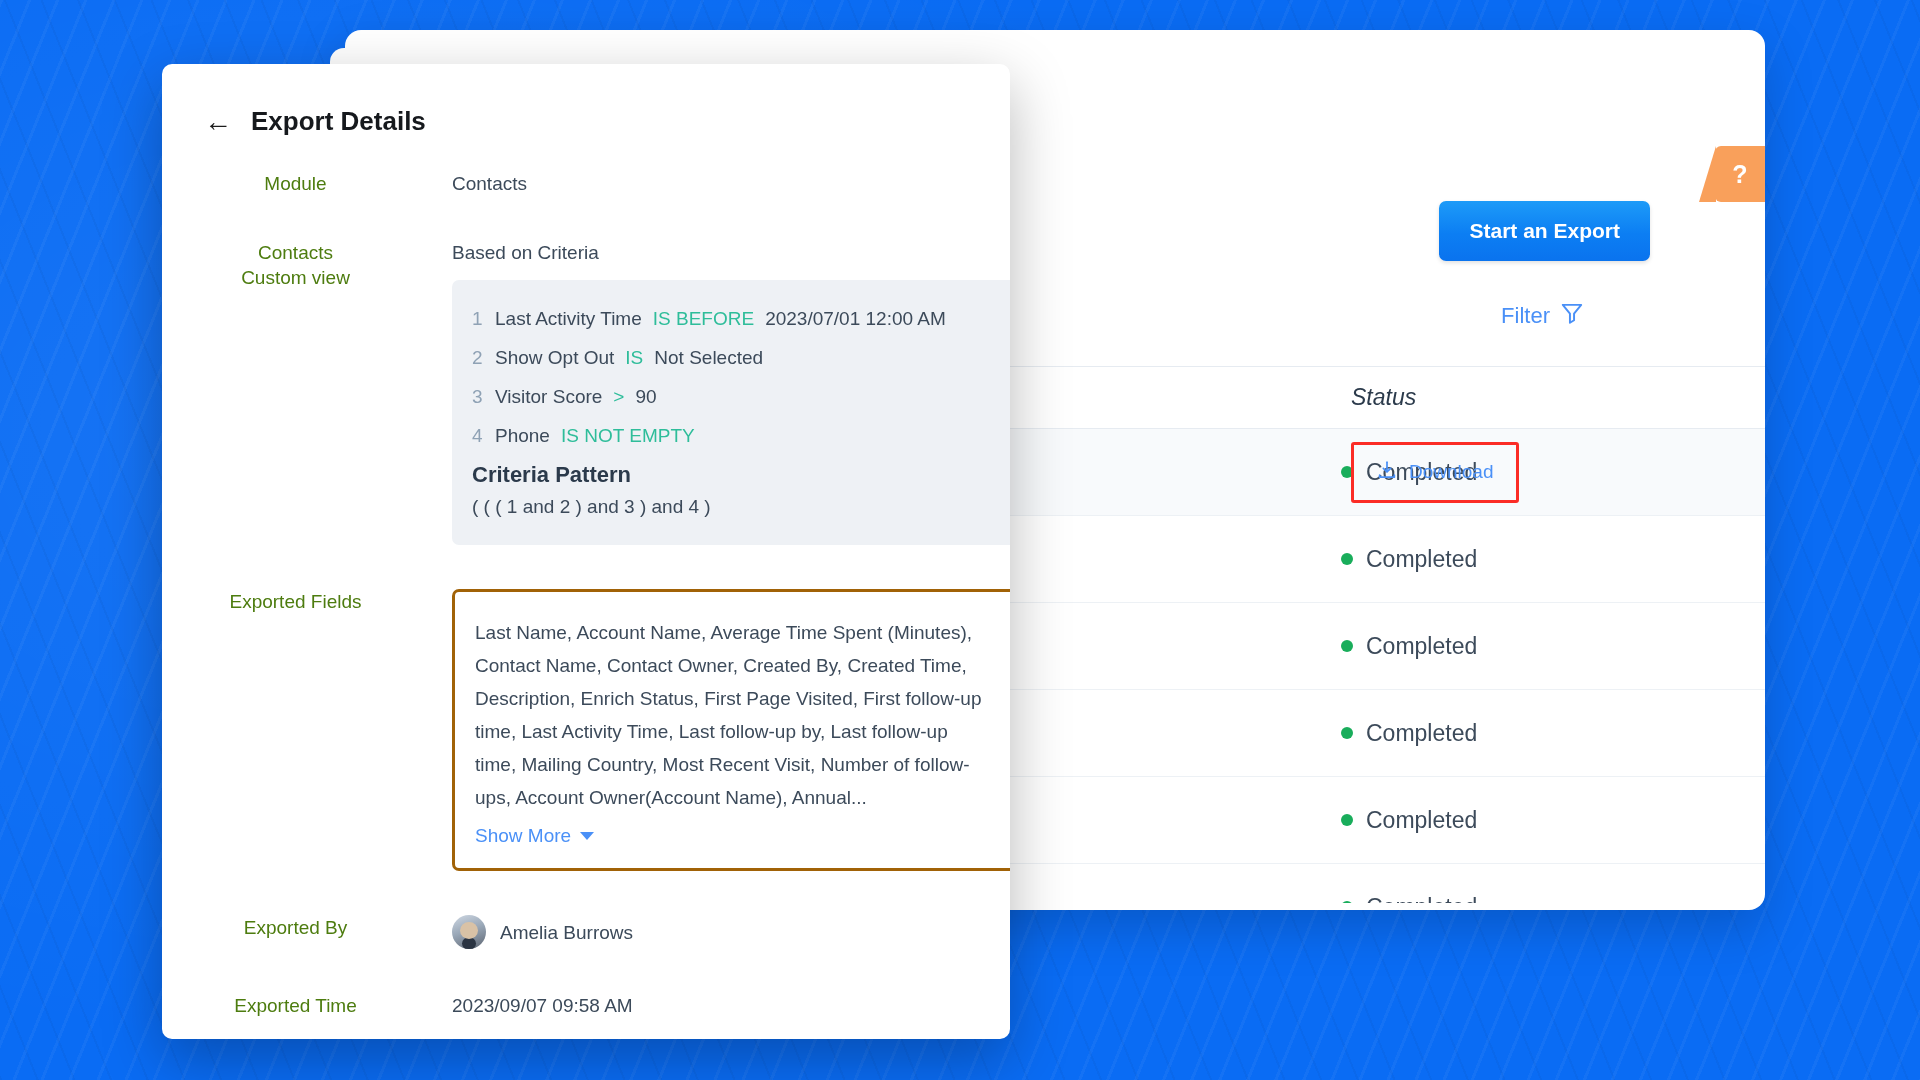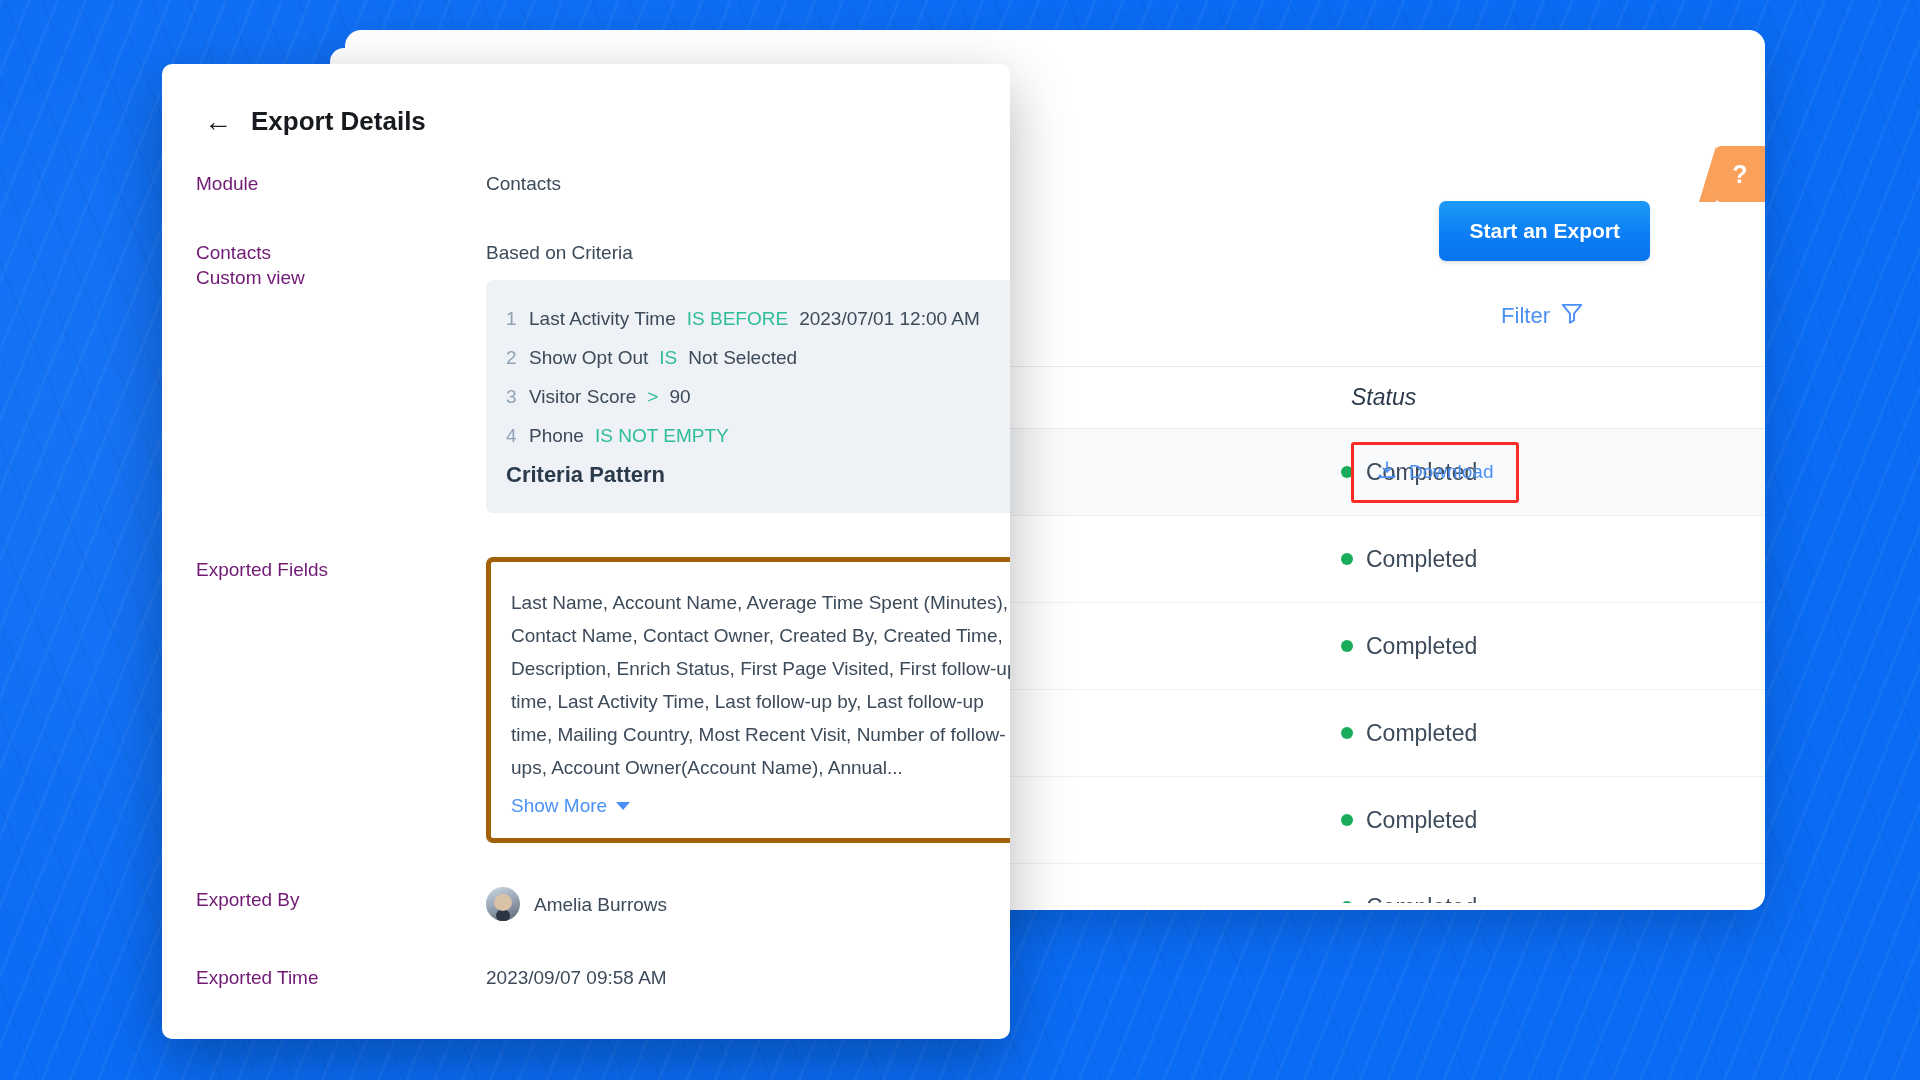--- a/index.html
+++ b/index.html
@@ -212,26 +212,25 @@
   }
 
   .field-row {
     display: flex;
     align-items: flex-start;
     padding: 0 40px 0 0;
   }
   .field-label {
     width: 290px;
     flex: 0 0 290px;
-    text-align: left;
+    text-align: center;
     padding-right: 23px;
-    color: #701a75;
+    color: #4d7c0f;
     font-size: 19px;
     line-height: 25px;
-    margin-left: 34px;
   }
   .field-value {
     flex: 1;
     color: #3c4a5a;
     font-size: 19px;
     line-height: 25px;
   }
 
   .criteria-box {
     margin-top: 15px;
@@ -257,21 +256,21 @@
     color: #2b3a4b;
     margin-top: 4px;
   }
   .pattern-value {
     font-size: 19px;
     color: #3c4a5a;
     margin-top: 7px;
   }
 
   .fields-box {
-    border: 5px solid #a16207;
+    border: 3px solid #a16207;
     border-radius: 7px;
     width: 566px;
     padding: 24px 28px 20px 20px;
   }
   .fields-text {
     font-size: 19px;
     line-height: 33px;
     color: #3c4a5a;
   }
   .show-more {
@@ -444,20 +443,21 @@
               <span>90</span>
             </div>
             <div class="criteria-item">
               <span class="criteria-num">4</span>
               <span>Phone</span>
               <span class="op">IS NOT EMPTY</span>
               <span></span>
             </div>
           </div>
         <div class="pattern-title">Criteria Pattern</div>
+        <div class="pattern-value">( ( ( 1 and 2 ) and 3 ) and 4 )</div>
       </div>
     </div>
   </div>
 
   <div class="spacer-44"></div>
 
   <div class="field-row">
     <div class="field-label">Exported Fields</div>
     <div class="field-value">
       <div class="fields-box">

